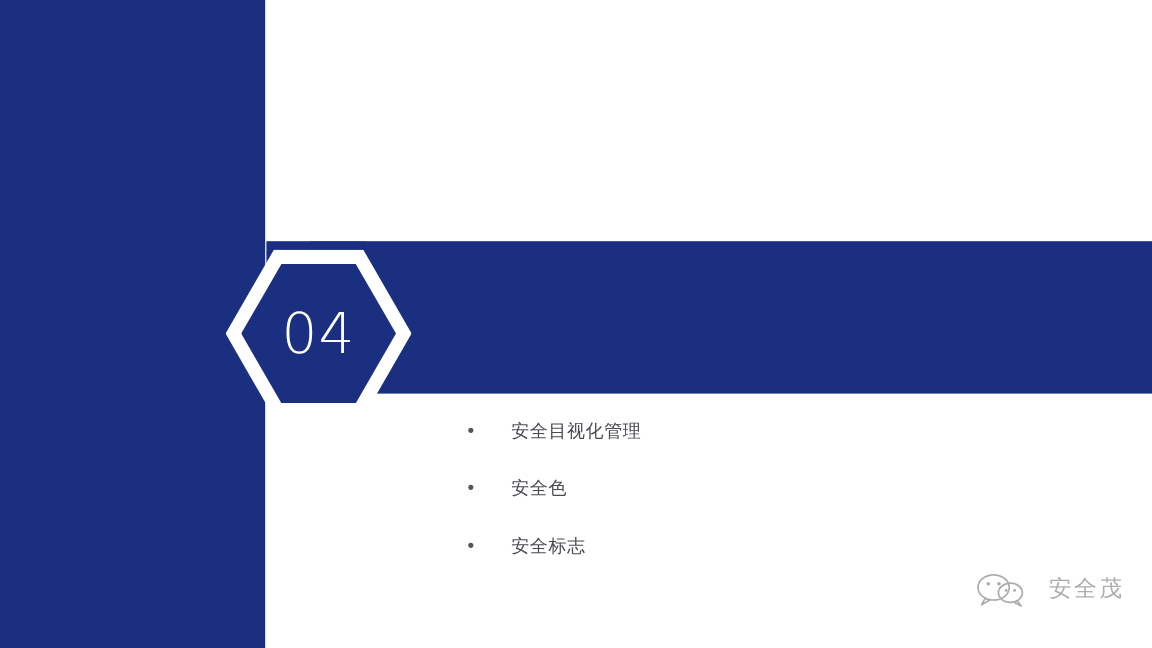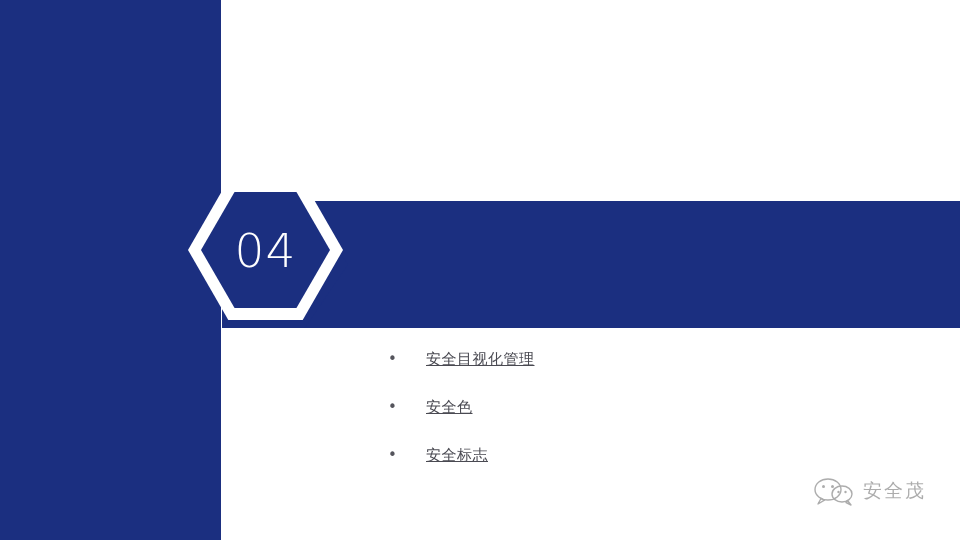--- a/index.html
+++ b/index.html
@@ -44,21 +44,21 @@
     width: 90px;
     height: 127px;
     background: #1b2f80;
     clip-path: polygon(0% 0%, 52% 0%, 100% 50%, 52% 100%, 0% 100%);
   }
 
   
   .hex-wrap {
     position: absolute;
     left: 188px;
-    top: 180px;
+    top: 208px;
     width: 155px;
     height: 140px;
     text-align: right;
   }
   .hex-outer {
     position: absolute;
     inset: 0;
     background: #ffffff;
     clip-path: polygon(26% 0%, 74% 0%, 100% 50%, 74% 100%, 26% 100%, 0% 50%);
   }
@@ -122,39 +122,38 @@
     color: #54545c;
     font-size: 15px;
     line-height: 15px;
     text-align: left;
     padding-left: 4px;
     box-sizing: border-box;
   }
   .bullet-text {
     letter-spacing: 0.5px;
     white-space: nowrap;
-    text-decoration: underline;
   }
 
   
   .watermark {
     position: absolute;
     left: 812px;
     top: 476px;
     display: flex;
     align-items: center;
     opacity: 0.55;
   }
   .wechat-icon {
     width: 44px;
     height: 30px;
     flex: 0 0 44px;
   }
   .watermark-label {
-    margin-left: 7px;
+    margin-left: 18px;
     color: #6a6a6a;
     font-size: 19px;
     letter-spacing: 2px;
     font-family: "DejaVu Sans", "Liberation Sans", sans-serif;
     white-space: nowrap;
   }
 </style>
 </head>
 <body>
 

